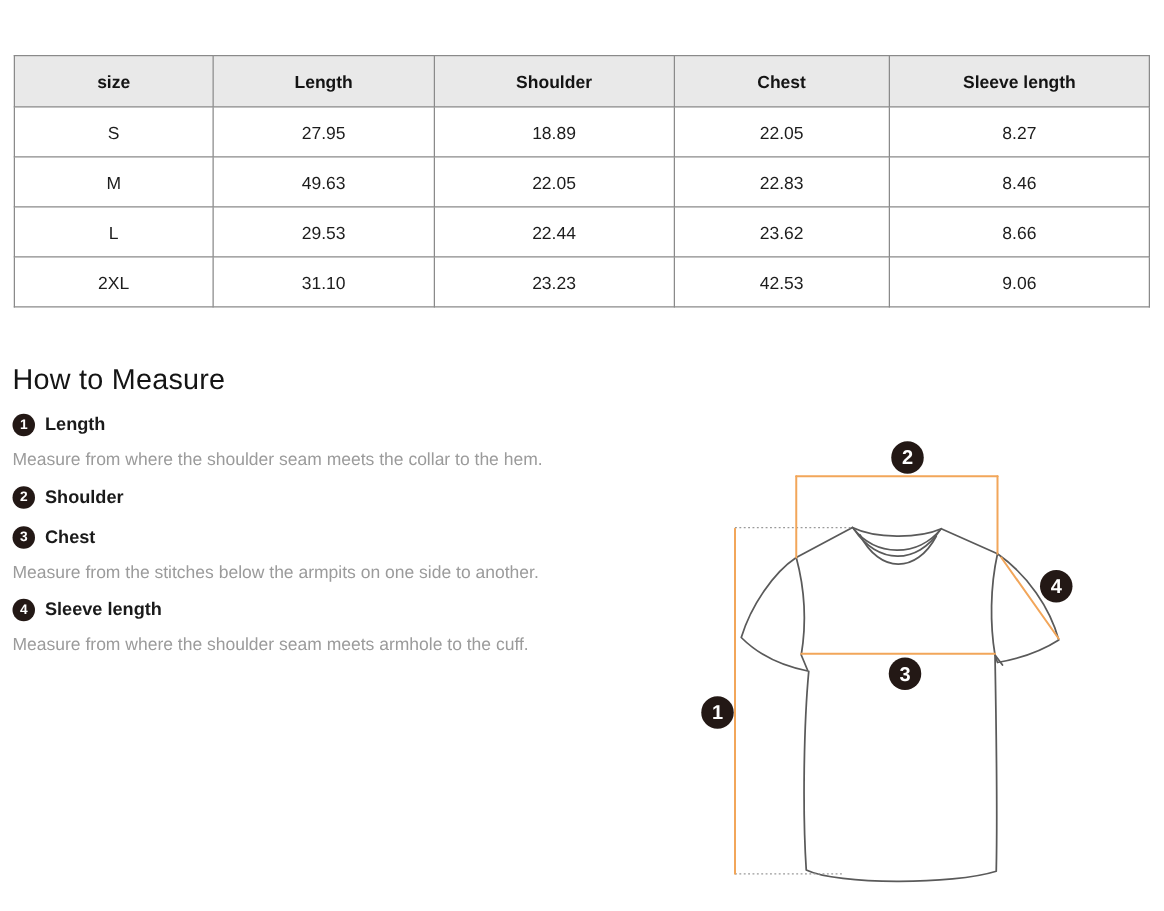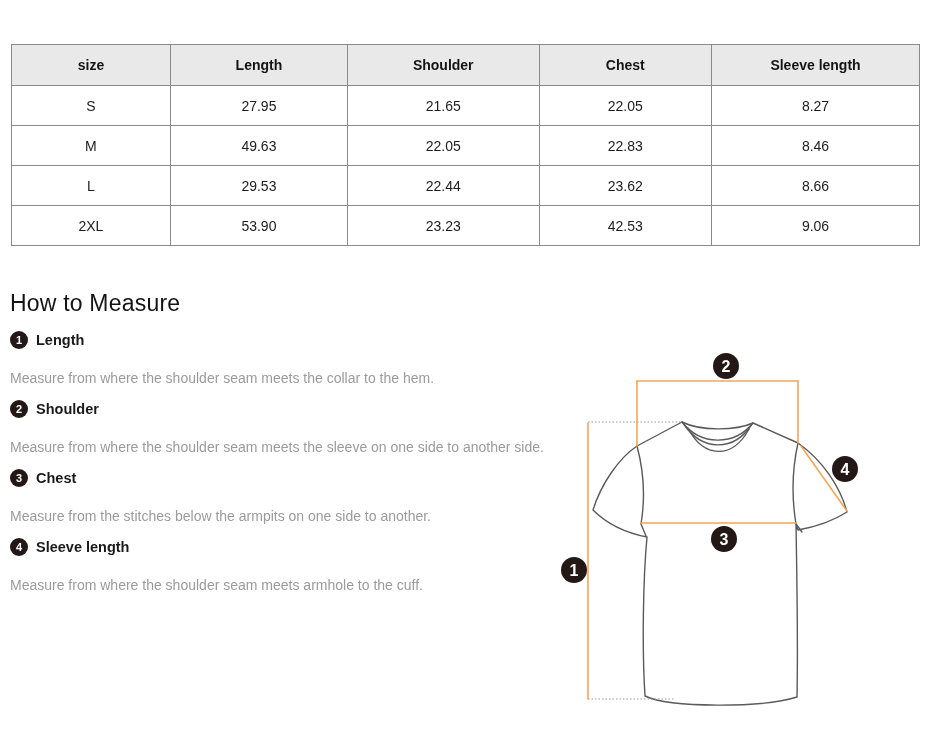--- a/index.html
+++ b/index.html
@@ -36,21 +36,21 @@
     margin: 14px 0 0 0; height: 18px;
     font-size: 14.5px; font-weight: 700; color: #1a1a1a;
   }
   .badge {
     width: 18px; height: 18px; border-radius: 50%;
     background: #231815; color: #ffffff;
     font-size: 11px; font-weight: 700; line-height: 18px; text-align: center;
     flex: 0 0 18px;
   }
   .mi-desc {
-    margin: 21px 0 0 0; font-size: 14px; line-height: 16px; color: #9b9b9b;
+    margin: 10px 0 0 0; font-size: 14px; line-height: 16px; color: #9b9b9b;
   }
 
   
   svg.diagram { position: absolute; left: 556px; top: 346px; }
 </style>
 </head>
 <body>
 
 <div class="page">
 
@@ -68,62 +68,61 @@
         <th>Length</th>
         <th>Shoulder</th>
         <th>Chest</th>
         <th>Sleeve length</th>
       </tr>
     </thead>
     <tbody>
       <tr>
         <td>S</td>
         <td>27.95</td>
-        <td>21.65</td>
+        <td>18.89</td>
         <td>22.05</td>
         <td>8.27</td>
       </tr>
       <tr>
         <td>M</td>
         <td>49.63</td>
         <td>22.05</td>
         <td>22.83</td>
         <td>8.46</td>
       </tr>
       <tr>
         <td>L</td>
         <td>29.53</td>
         <td>22.44</td>
         <td>23.62</td>
         <td>8.66</td>
       </tr>
       <tr>
         <td>2XL</td>
-        <td>53.90</td>
+        <td>31.10</td>
         <td>23.23</td>
         <td>42.53</td>
         <td>9.06</td>
       </tr>
     </tbody>
   </table>
 
   <section class="how-to">
     <h2>How to Measure</h2>
 
     <div class="mi-label">
       <span class="badge">1</span>
       <span>Length</span>
     </div>
     <p class="mi-desc">Measure from where the shoulder seam meets the collar to the hem.</p>
 
     <div class="mi-label">
       <span class="badge">2</span>
       <span>Shoulder</span>
     </div>
-    <p class="mi-desc">Measure from where the shoulder seam meets the sleeve on one side to another side.</p>
 
     <div class="mi-label">
       <span class="badge">3</span>
       <span>Chest</span>
     </div>
     <p class="mi-desc">Measure from the stitches below the armpits on one side to another.</p>
 
     <div class="mi-label">
       <span class="badge">4</span>
       <span>Sleeve length</span>

